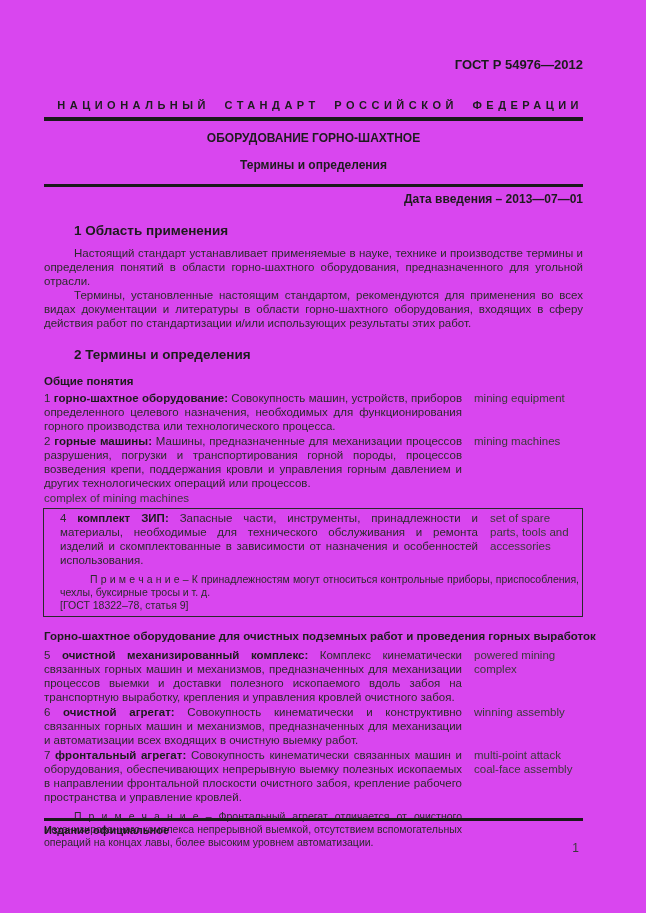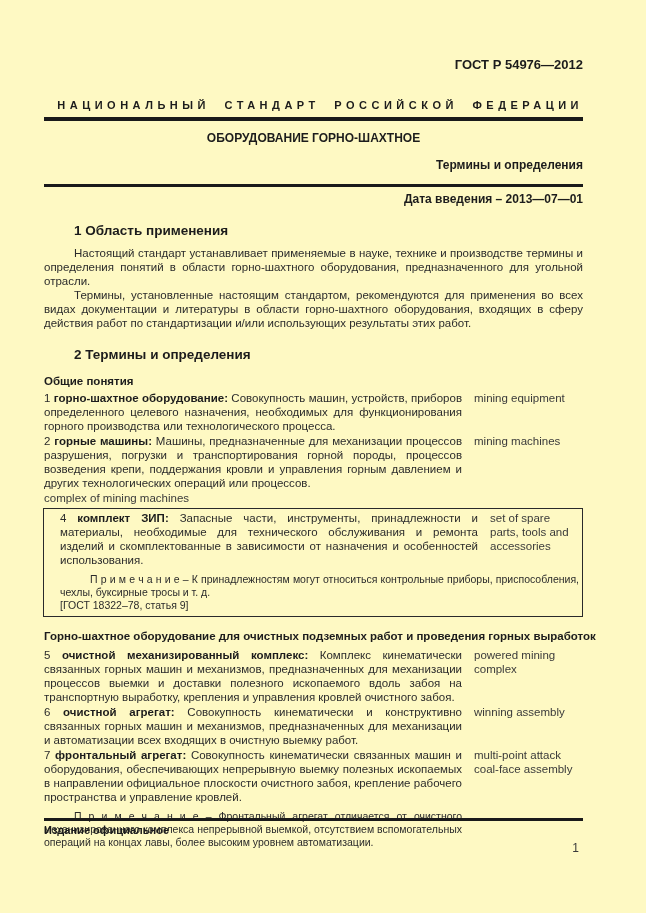--- a/index.html
+++ b/index.html
@@ -1,20 +1,20 @@
 <!DOCTYPE html>
 <html lang="ru"><head>
 <meta charset="utf-8">
 <style>
   html, body { margin: 0; padding: 0; background: #ffffff; }
   .page {
     position: relative;
     width: 646px;
     height: 913px;
-    background: #fef9c3;
+    background: #d946ef;
     font-family: "Liberation Sans", sans-serif;
     color: #2b2b2b;
     overflow: hidden;
   }
   .content {
     position: absolute;
     left: 44px;
     top: 0;
     width: 539px;
   }
@@ -31,21 +31,21 @@
     font-weight: bold;
     font-size: 11px;
     letter-spacing: 4.5px;
     word-spacing: 7px;
     color: #1c1c1c;
     white-space: nowrap;
   }
   .rule-thick { border: 0; height: 4px; background: #1a1a1a; margin: 6px 0 0 0; }
   .rule-mid   { border: 0; height: 3px; background: #1a1a1a; margin: 12px 0 0 0; }
   .title-main { margin-top: 10px; text-align: center; font-weight: bold; font-size: 12px; color: #1c1c1c; }
-  .title-sub  { margin-top: 13px; text-align: right; font-weight: bold; font-size: 12px; color: #1c1c1c; }
+  .title-sub  { margin-top: 13px; text-align: center; font-weight: bold; font-size: 12px; color: #1c1c1c; }
   .title-en   { margin-top: 12px; text-align: center; font-size: 10.5px; color: #3d3d3d; }
   .intro-date { margin-top: 5px; text-align: right; font-weight: bold; font-size: 12px; color: #1c1c1c; }
   .sec-heading {
     margin: 17px 0 0 30px;
     font-weight: bold;
     font-size: 13.5px;
     color: #1c1c1c;
   }
   .para {
     margin: 8px 0 0 0;
@@ -201,21 +201,21 @@
       <div class="term-row">
         <div class="term-def"><span class="t-num">6</span>
           <span class="t-name">очистной агрегат:</span>
           <span class="t-text">Совокупность кинематически и конструктивно связанных горных машин и механизмов, предназначенных для механизации и автоматизации всех входящих в очистную выемку работ.</span></div>
         <div class="term-eng">winning assembly</div>
       </div>
 
       <div class="term-row">
         <div class="term-def"><span class="t-num">7</span>
           <span class="t-name">фронтальный агрегат:</span>
-          <span class="t-text">Совокупность кинематически связанных машин и оборудования, обеспечивающих непрерывную выемку полезных ископаемых в направлении официальное плоскости очистного забоя, крепление рабочего пространства и управление кровлей.</span></div>
+          <span class="t-text">Совокупность кинематически связанных машин и оборудования, обеспечивающих непрерывную выемку полезных ископаемых в направлении фронтальной плоскости очистного забоя, крепление рабочего пространства и управление кровлей.</span></div>
         <div class="term-eng">multi-point attack coal-face assembly</div>
       </div>
 
       <div class="term-note note-in-flow">П р и м е ч а н и е  – Фронтальный агрегат отличается от очистного механизированного комплекса непрерывной выемкой, отсутствием вспомогательных операций на концах лавы, более высоким уровнем автоматизации.</div>
 
     </div>
 
   </div>
 
   <div class="footer">

